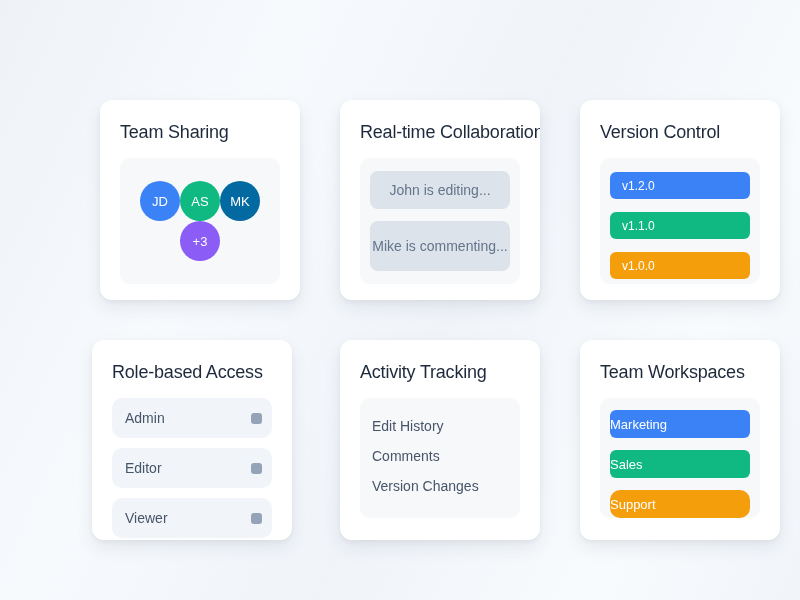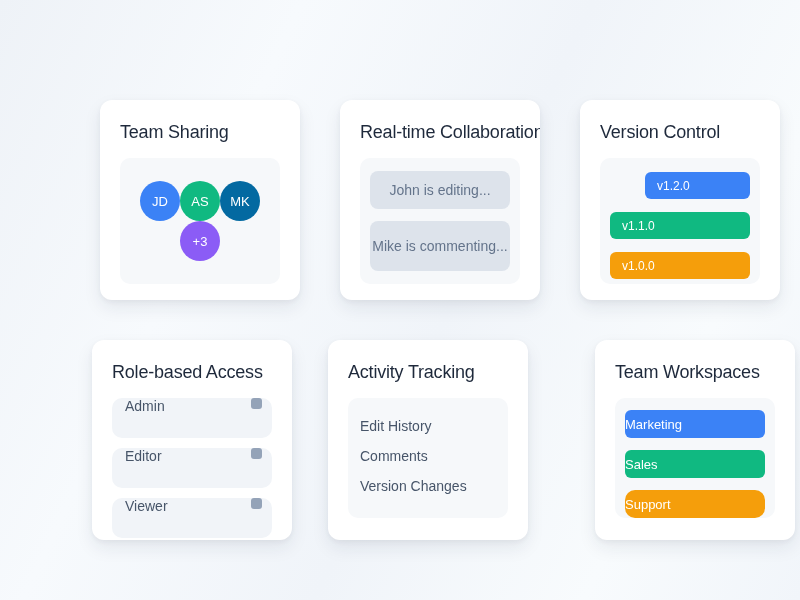--- a/index.html
+++ b/index.html
@@ -8,21 +8,21 @@
     font-family:"Liberation Sans", sans-serif;
     background:linear-gradient(115deg,#eef2f7 0%,#f7fafd 28%,#f0f4f9 55%,#f8fbfd 80%,#f1f5fa 100%);
   }
   .card{
     position:absolute;width:200px;height:200px;background:#ffffff;
     border-radius:12px;box-sizing:border-box;padding:20px;
     box-shadow:0 8px 18px rgba(30,41,59,.08),0 2px 5px rgba(30,41,59,.05);
     overflow:hidden;
   }
   .c1{left:100px;top:100px}.c2{left:340px;top:100px}.c3{left:580px;top:100px}
-  .c4{left:92px;top:340px}.c5{left:328px;top:340px}.c6{left:595px;top:340px}
+  .c4{left:92px;top:340px}.c5{left:340px;top:340px}.c6{left:580px;top:340px}
   .card h2{
     margin:0 0 14px 0;font-size:18px;line-height:24px;font-weight:normal;
     color:#1e293b;white-space:nowrap;letter-spacing:-.2px;
   }
   .panel{background:#f6f8fa;border-radius:10px;box-sizing:border-box;}
   
   .avatar-panel{height:126px;display:flex;flex-direction:column;align-items:center;justify-content:center;}
   .avatar-row{display:flex;}
   .avatar{
     width:40px;height:40px;border-radius:50%;color:#fff;font-size:13px;
@@ -37,21 +37,21 @@
   .chip-0{height:38px}.chip-1{height:50px}
   
   .version-panel{height:126px;padding:14px 10px 0 10px;display:flex;flex-direction:column;gap:13px;}
   .vbar{
     height:27px;border-radius:6px;color:#fff;font-size:12px;
     display:flex;align-items:center;padding-left:12px;flex:0 0 auto;
   }
   
   .role-row{
     height:40px;background:#f1f4f8;border-radius:10px;margin-bottom:10px;
-    display:flex;align-items:flex-start;justify-content:space-between;
+    display:flex;align-items:center;justify-content:space-between;
     padding:0 10px 0 13px;color:#475569;font-size:14px;box-sizing:border-box;
   }
   .role-icon{width:11px;height:11px;border-radius:3px;background:#94a3b8;flex:0 0 auto;}
   
   .activity-panel{height:120px;padding:13px 12px;color:#475569;font-size:14px;}
   .activity-item{line-height:30px;white-space:nowrap;}
   
   .workspace-panel{height:120px;padding:12px 10px 0 10px;display:flex;flex-direction:column;gap:12px;}
   .wbar{
     height:28px;border-radius:6px;color:#fff;font-size:13px;
@@ -79,21 +79,21 @@
   <h2>Real-time Collaboration</h2>
   <div class="panel chip-panel">
     <div class="chip chip-0">John is editing...</div>
     <div class="chip chip-1">Mike is commenting...</div>
   </div>
 </section>
 
 <section class="card c3">
   <h2>Version Control</h2>
   <div class="panel version-panel">
-    <div class="vbar" style="background: rgb(59, 130, 246); margin-left: 35px;">v1.2.0</div>
+    <div class="vbar" style="background: rgb(59, 130, 246);">v1.2.0</div>
     <div class="vbar" style="background: rgb(16, 185, 129);">v1.1.0</div>
     <div class="vbar" style="background: rgb(245, 158, 11);">v1.0.0</div>
   </div>
 </section>
 
 <section class="card c4">
   <h2>Role-based Access</h2>
   <div class="role-row">
     <span>Admin</span>
     <span class="role-icon"></span>

